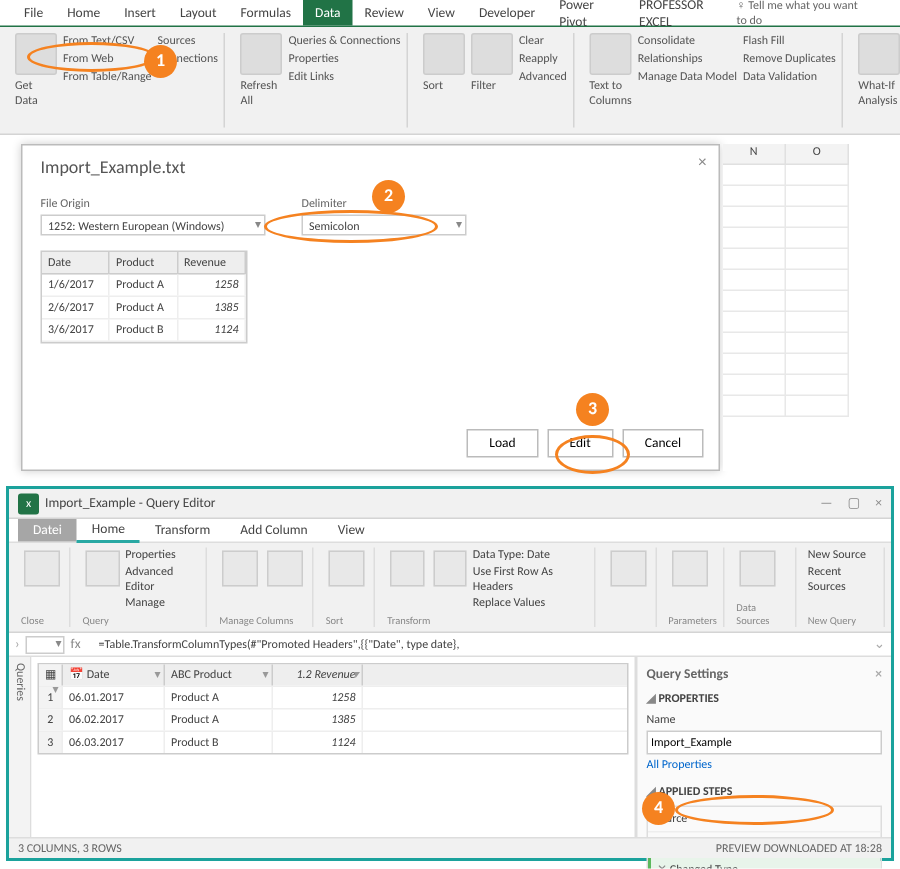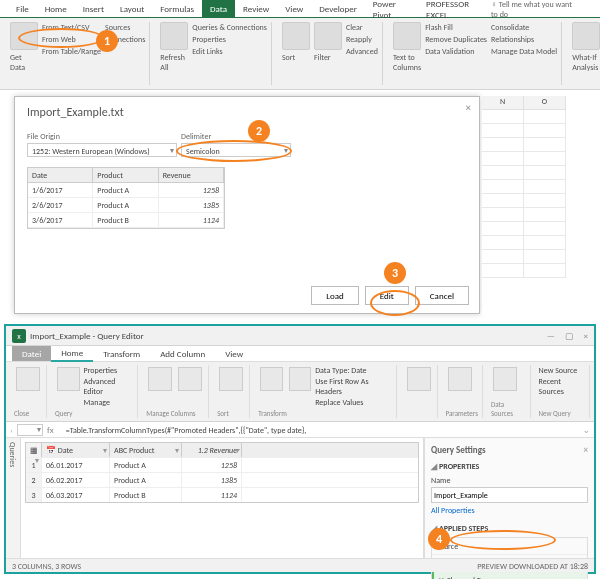--- a/index.html
+++ b/index.html
@@ -12,26 +12,26 @@
 .rgroup{display:flex;gap:4px;padding:0 4px;border-right:1px solid #d4d4d4;font-size:8px;color:#555}
 .rgroup:last-child{border-right:none}
 .ricon{width:28px;height:28px;background:#ddd;border:1px solid #ccc;border-radius:2px}
 .rlines{display:flex;flex-direction:column;gap:2px}
 .rlines span{white-space:nowrap;cursor:pointer}
 .callout{position:absolute;width:22px;height:22px;background:#f58220;color:#fff;border-radius:50%;display:flex;align-items:center;justify-content:center;font-weight:bold;font-size:12px;z-index:50}
 .ring{position:absolute;border:2px solid #f58220;border-radius:50%;z-index:49}
 .dialog{position:absolute;left:14px;top:96px;width:466px;height:218px;background:#fff;border:1px solid #bbb;box-shadow:0 0 6px rgba(0,0,0,.2)}
 .dialog .title{padding:8px 12px;font-size:12px;color:#555}
 .dialog .close{position:absolute;right:8px;top:4px;font-size:11px;color:#888;cursor:pointer}
-.dlg-row{display:flex;gap:4px;padding:4px 12px}
+.dlg-row{display:flex;gap:24px;padding:4px 12px}
 .dlg-col{display:flex;flex-direction:column;gap:2px;font-size:8px}
 .dlg-col label{color:#666}
 .dlg-col .sel{border:1px solid #ccc;background:#fff;padding:2px 14px 2px 4px;font-size:8px;height:14px;position:relative}
 .dlg-col .sel::after{content:'▾';position:absolute;right:2px;top:1px;color:#888}
-.preview-table{margin:6px 12px;border:1px solid #ccc;width:198px}
+.preview-table{margin:6px 12px;border:1px solid #ccc;width:138px}
 .preview-table .hdr{display:flex;background:#eee;border-bottom:1px solid #ccc}
 .preview-table .hdr div{flex:1;padding:2px 4px;font-size:8px;border-right:1px solid #ccc}
 .preview-table .row{display:flex;border-bottom:1px solid #eee}
 .preview-table .row div{flex:1;padding:2px 4px;font-size:8px;border-right:1px solid #eee}
 .preview-table .row div:last-child{text-align:right;font-style:italic}
 .dlg-buttons{position:absolute;bottom:8px;right:10px;display:flex;gap:6px}
 .dlg-buttons button{font-size:9px;padding:3px 14px;background:#fff;border:1px solid #bbb;cursor:pointer}
 .grid{position:absolute;left:482px;top:96px;right:0;height:218px;background:#fff}
 .grid .col{display:flex;height:14px}
 .grid .col div{width:42px;border-right:1px solid #e0e0e0;border-bottom:1px solid #e0e0e0;text-align:center;font-size:8px;background:#f3f3f3}
@@ -143,28 +143,28 @@
         <span>Advanced</span>
       </div>
   </div>
   <div class="rgroup">
     <div class="rlines">
         <div class="ricon"></div>
         <span style="white-space:pre">Text to
 Columns</span>
       </div>
     <div class="rlines">
+        <span>Consolidate</span>
+        <span>Relationships</span>
+        <span>Manage Data Model</span>
+      </div>
+    <div class="rlines">
         <span>Flash Fill</span>
         <span>Remove Duplicates</span>
         <span>Data Validation</span>
-      </div>
-    <div class="rlines">
-        <span>Consolidate</span>
-        <span>Relationships</span>
-        <span>Manage Data Model</span>
       </div>
   </div>
   <div class="rgroup">
     <div class="rlines">
         <div class="ricon"></div>
         <span style="white-space:pre">What-If
 Analysis</span>
       </div>
 
   </div>

